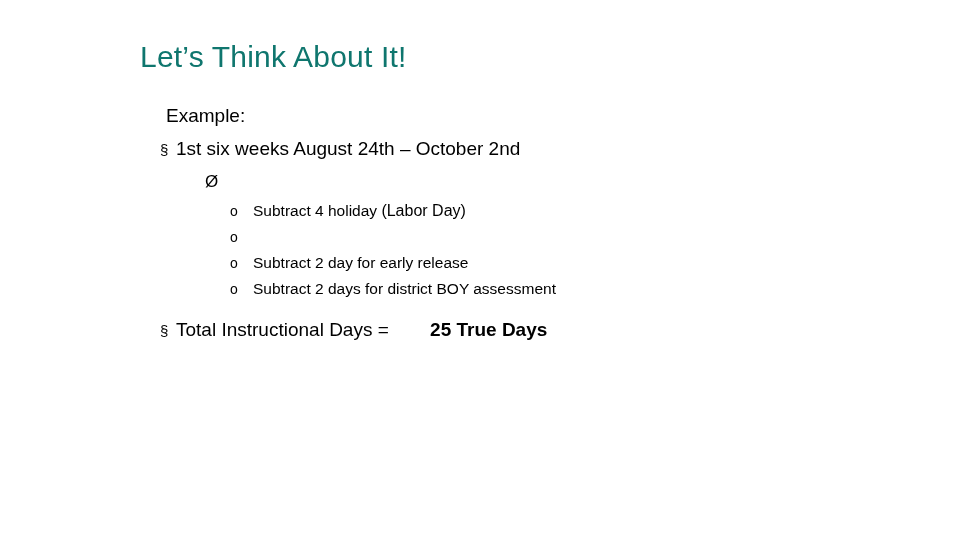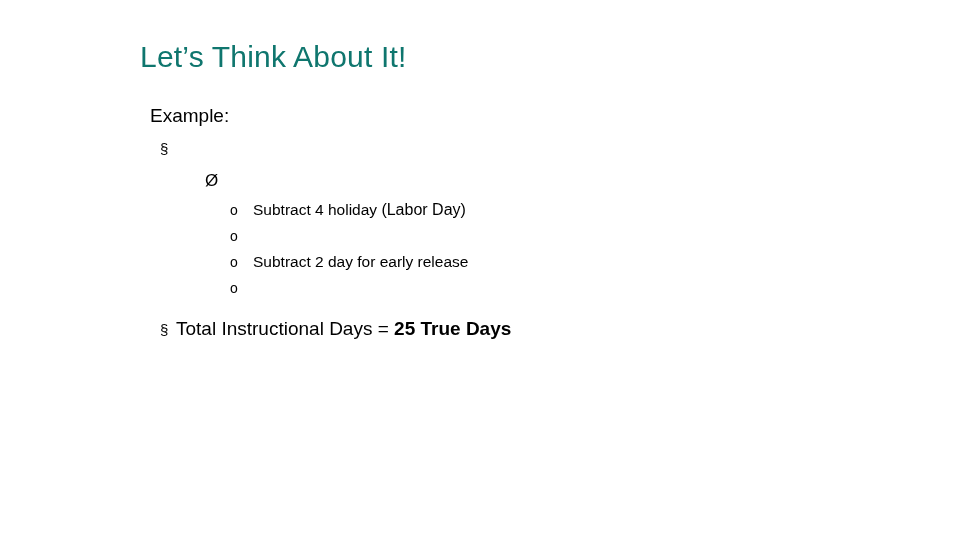--- a/index.html
+++ b/index.html
@@ -33,21 +33,21 @@
   }
   .body-block {
     position: absolute;
     left: 150px;
     top: 102px;
     width: 720px;
   }
   .lvl0 {
     font-size: 19px;
     line-height: 27px;
-    margin: 0 0 6px 0;
+    margin: 0 0 6px 16px;
     padding-left: 0px;
   }
   .lvl1 {
     font-size: 19px;
     line-height: 28px;
     margin: 0 0 4px 0;
     padding-left: 10px;
     display: flex;
     align-items: baseline;
   }
@@ -88,20 +88,21 @@
     text-align: left;
   }
   .lvl3 .txt .small {
     font-size: 16px;
   }
   .total-line {
     margin-top: 14px;
   }
   .total-line .bold {
     font-weight: bold;
+    margin-left: 36px;
   }
   
   .logo {
     position: absolute;
     left: 782px;
     top: 492px;
     width: 164px;
     height: 38px;
   }
   .logo-tcmpc {
@@ -168,20 +169,21 @@
 <div class="slide">
 
   <div class="slide-title">Let’s Think About It!</div>
 
   <div class="body-block">
 
     <p class="lvl0">Example:</p>
 
     <div class="lvl1">
       <span class="bullet">§</span>
+      <span class="txt">1st six weeks August 24th – October 2nd</span>
     </div>
 
     <div class="lvl2">
       <span class="bullet">Ø</span>
     </div>
 
     <div class="lvl3">
       <span class="bullet">o</span>
       <span class="txt"><span>Subtract 4 holiday </span><span class="small">(Labor Day)</span></span>
     </div>
@@ -190,20 +192,21 @@
       <span class="bullet">o</span>
     </div>
 
     <div class="lvl3">
       <span class="bullet">o</span>
       <span class="txt"><span>Subtract 2 day for early release</span><span class="small"></span></span>
     </div>
 
     <div class="lvl3">
       <span class="bullet">o</span>
+      <span class="txt"><span>Subtract 2 days for district BOY assessment</span><span class="small"></span></span>
     </div>
 
     <div class="lvl1 total-line">
       <span class="bullet">§</span>
       <span class="txt"><span>Total Instructional Days = </span><span class="bold">25 True Days</span></span>
     </div>
 
   </div>
 
 

